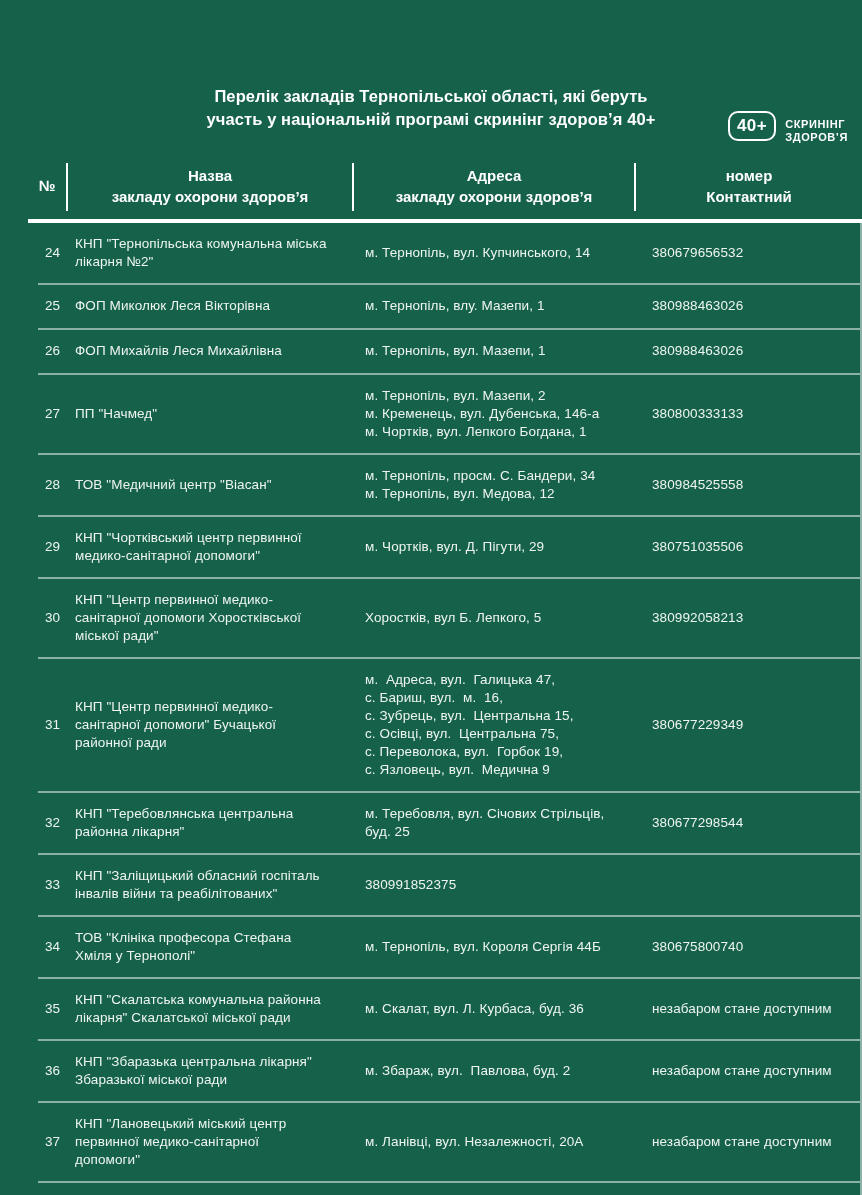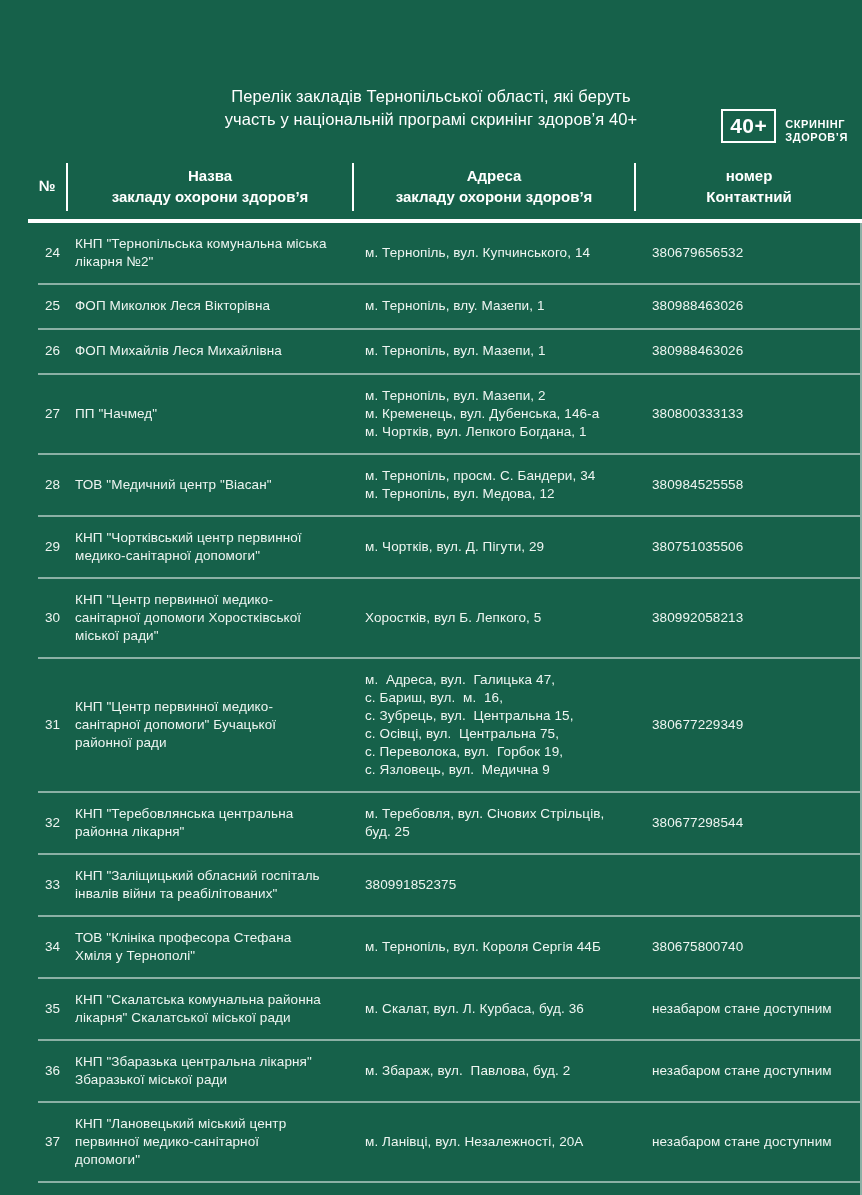--- a/index.html
+++ b/index.html
@@ -12,35 +12,35 @@
     position:relative;
   }
   .page{width:862px;height:1195px;position:relative;}
 
   
   .logo{
     position:absolute;top:22px;right:14px;
     display:flex;align-items:center;gap:9px;
   }
   .logo-badge{
-    border:2.5px solid #fff;border-radius:0;
+    border:2.5px solid #fff;border-radius:10px;
     padding:4px 7px 5px 7px;
-    font-size:21px;font-weight:700;letter-spacing:0.5px;
+    font-size:17px;font-weight:700;letter-spacing:0.5px;
     line-height:1;
   }
   .logo-text{
     font-size:11px;font-weight:700;letter-spacing:0.6px;
     line-height:1.2;text-transform:uppercase;margin-top:11px;
   }
 
   
   .title{
     margin:85px auto 0 auto;
     text-align:center;
-    font-size:16.5px;font-weight:400;
+    font-size:16.5px;font-weight:700;
     line-height:1.38;
     letter-spacing:0.1px;
   }
 
   
   .thead{
     margin-top:30px;
     padding-left:28px;
     display:grid;
     grid-template-columns:38px 286px 282px 1fr;

